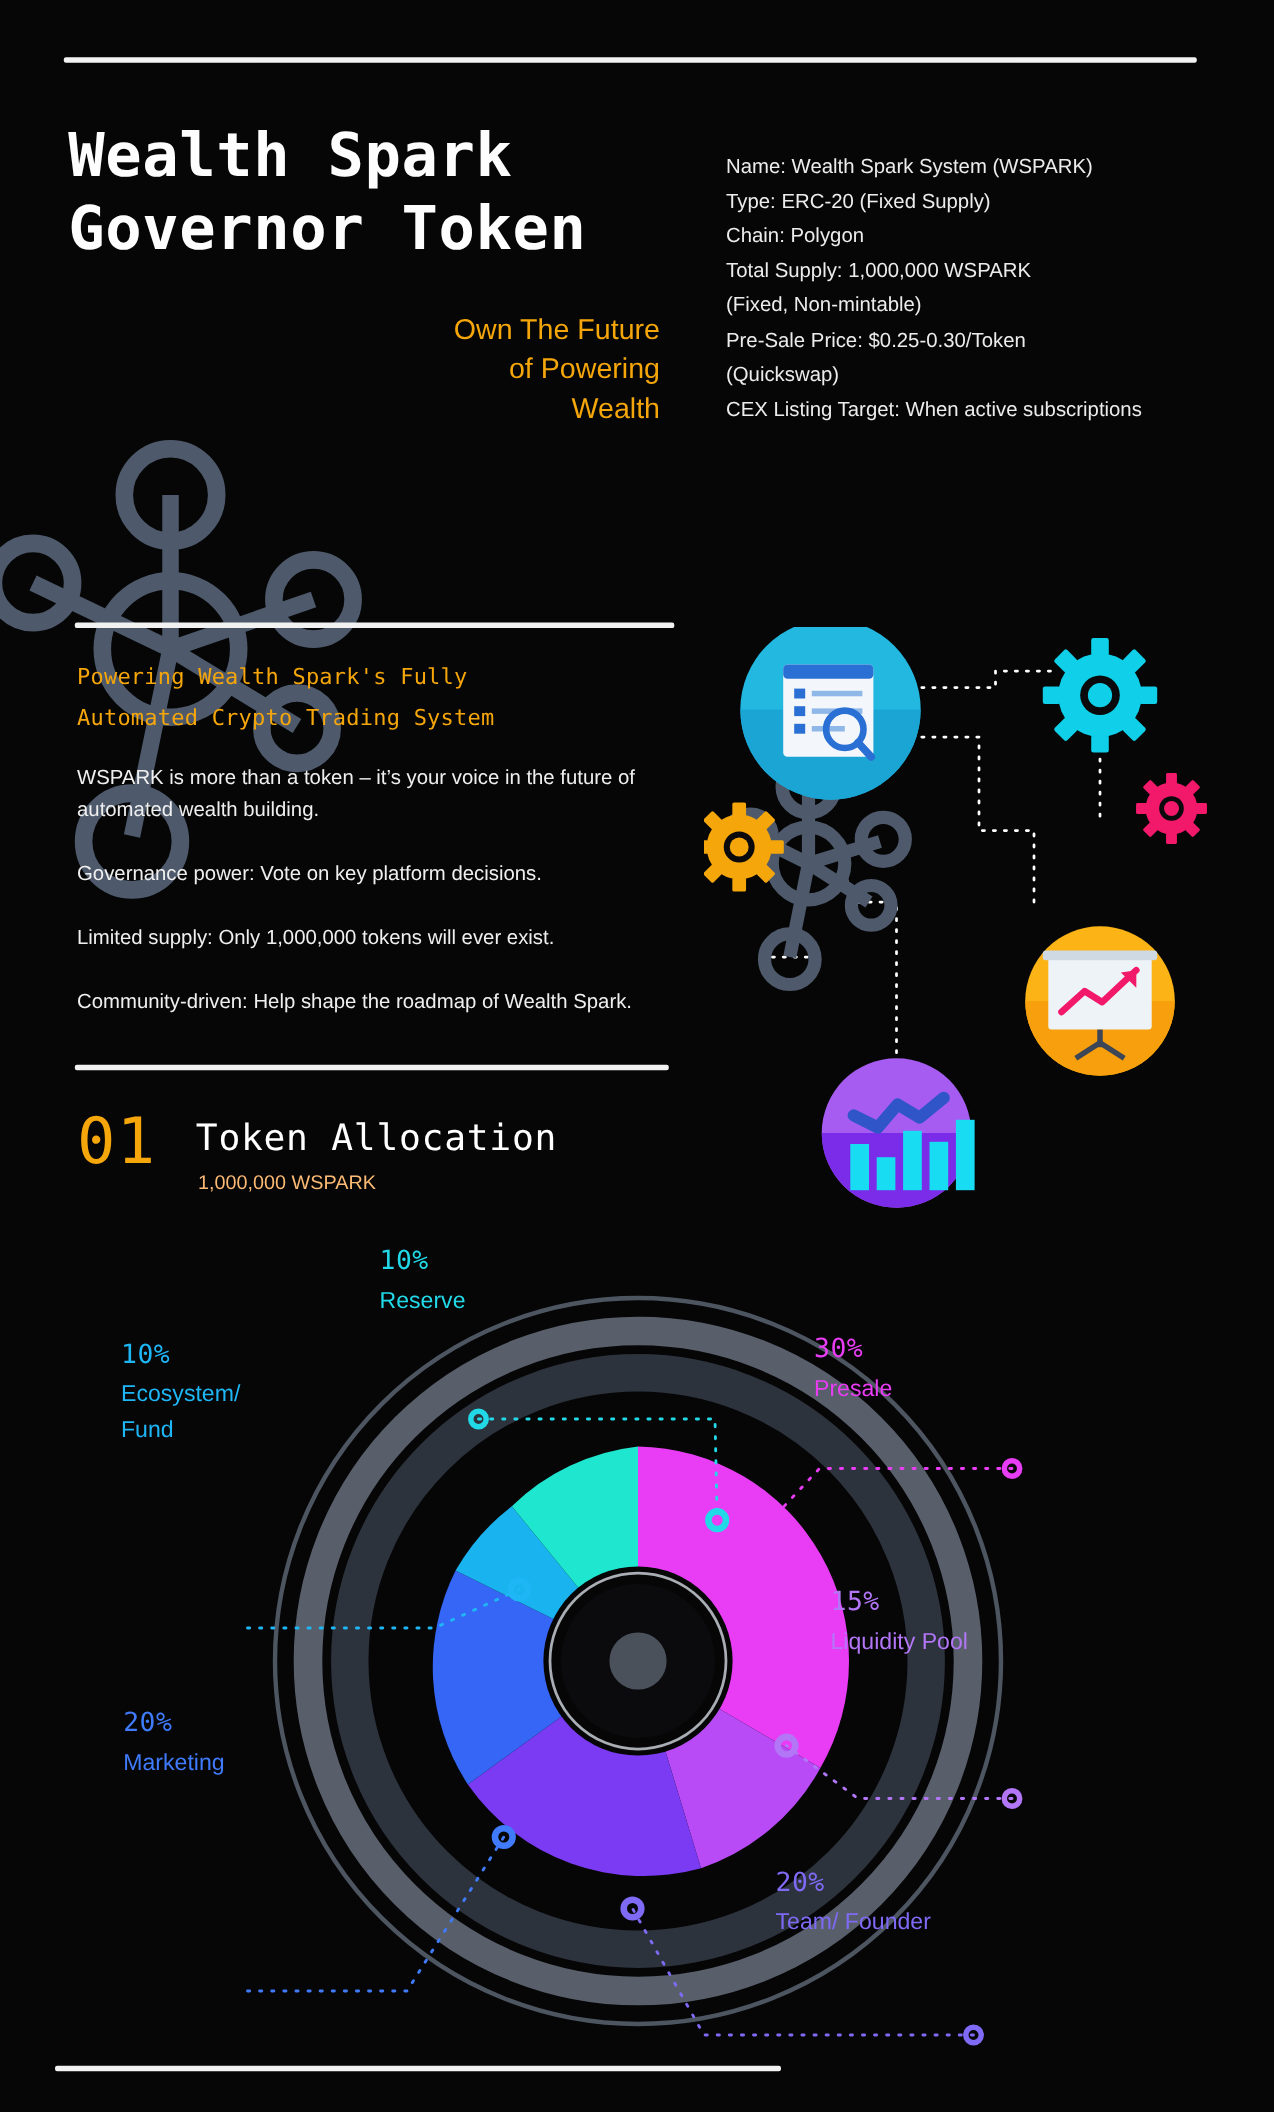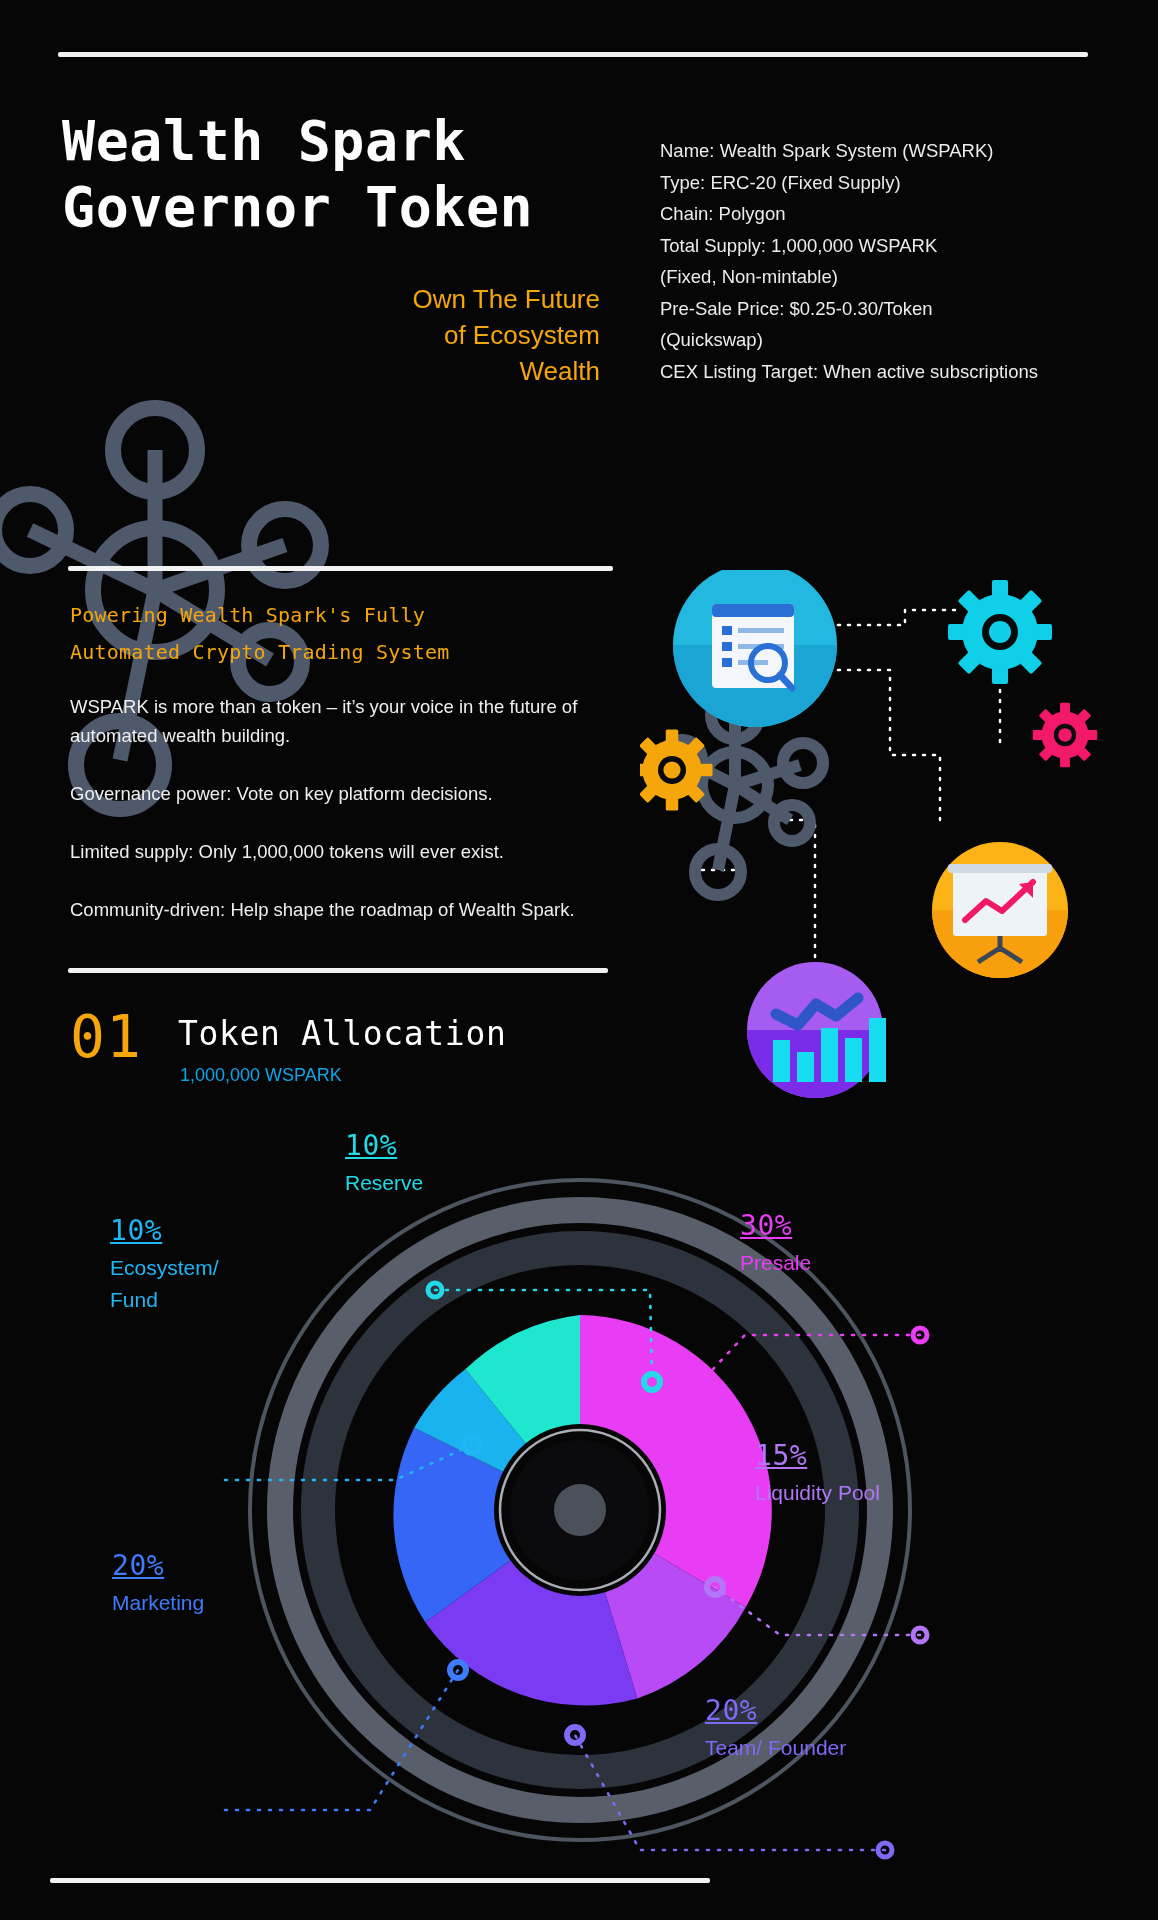--- a/index.html
+++ b/index.html
@@ -38,27 +38,27 @@
 
   
   #sec-num{position:absolute;left:70px;top:1008px;color:#f5a60b;font-size:58px;
            line-height:58px;
            font-family:"DejaVu Sans Mono","Liberation Mono",monospace;
            letter-spacing:.02em;}
   #sec-title{position:absolute;left:178px;top:1014px;color:#fff;font-size:33px;
              line-height:40px;
              font-family:"DejaVu Sans Mono","Liberation Mono",monospace;
              letter-spacing:.02em;}
-  #sec-sub{position:absolute;left:180px;top:1065px;color:#0ea5e9;font-size:18px;}
+  #sec-sub{position:absolute;left:180px;top:1065px;color:#fdba74;font-size:18px;}
 
   
   .clabel{position:absolute;}
-  .clabel .pct{display:block;font-size:28px;line-height:42px;
+  .clabel .pct{display:block;font-size:24px;line-height:42px;
                font-family:"DejaVu Sans Mono","Liberation Mono",monospace;
-               letter-spacing:.02em;text-decoration:underline;}
+               letter-spacing:.02em;}
   .clabel .nm{display:block;font-size:21px;line-height:32px;}
   .r-align{text-align:right;}
 
   #bottom-rule{left:50px;top:1878px;width:660px;height:5px;}
   svg{display:block;}
 </style>
 </head>
 <body>
 
 <div class="page">
@@ -83,21 +83,21 @@
 
   <div class="rule" id="top-rule"></div>
 
   <div id="title">
     <span class="l">Wealth Spark</span>
     <span class="l">Governor Token</span>
   </div>
 
   <div id="tagline">
     <div>Own The Future</div>
-    <div>of Ecosystem</div>
+    <div>of Powering</div>
     <div>Wealth</div>
   </div>
 
   <div id="specs">
     <div>Name: Wealth Spark System (WSPARK)</div>
     <div>Type: ERC-20 (Fixed Supply)</div>
     <div>Chain: Polygon</div>
     <div>Total Supply: 1,000,000 WSPARK</div>
     <div>(Fixed, Non-mintable)</div>
     <div>Pre-Sale Price: $0.25-0.30/Token</div>

